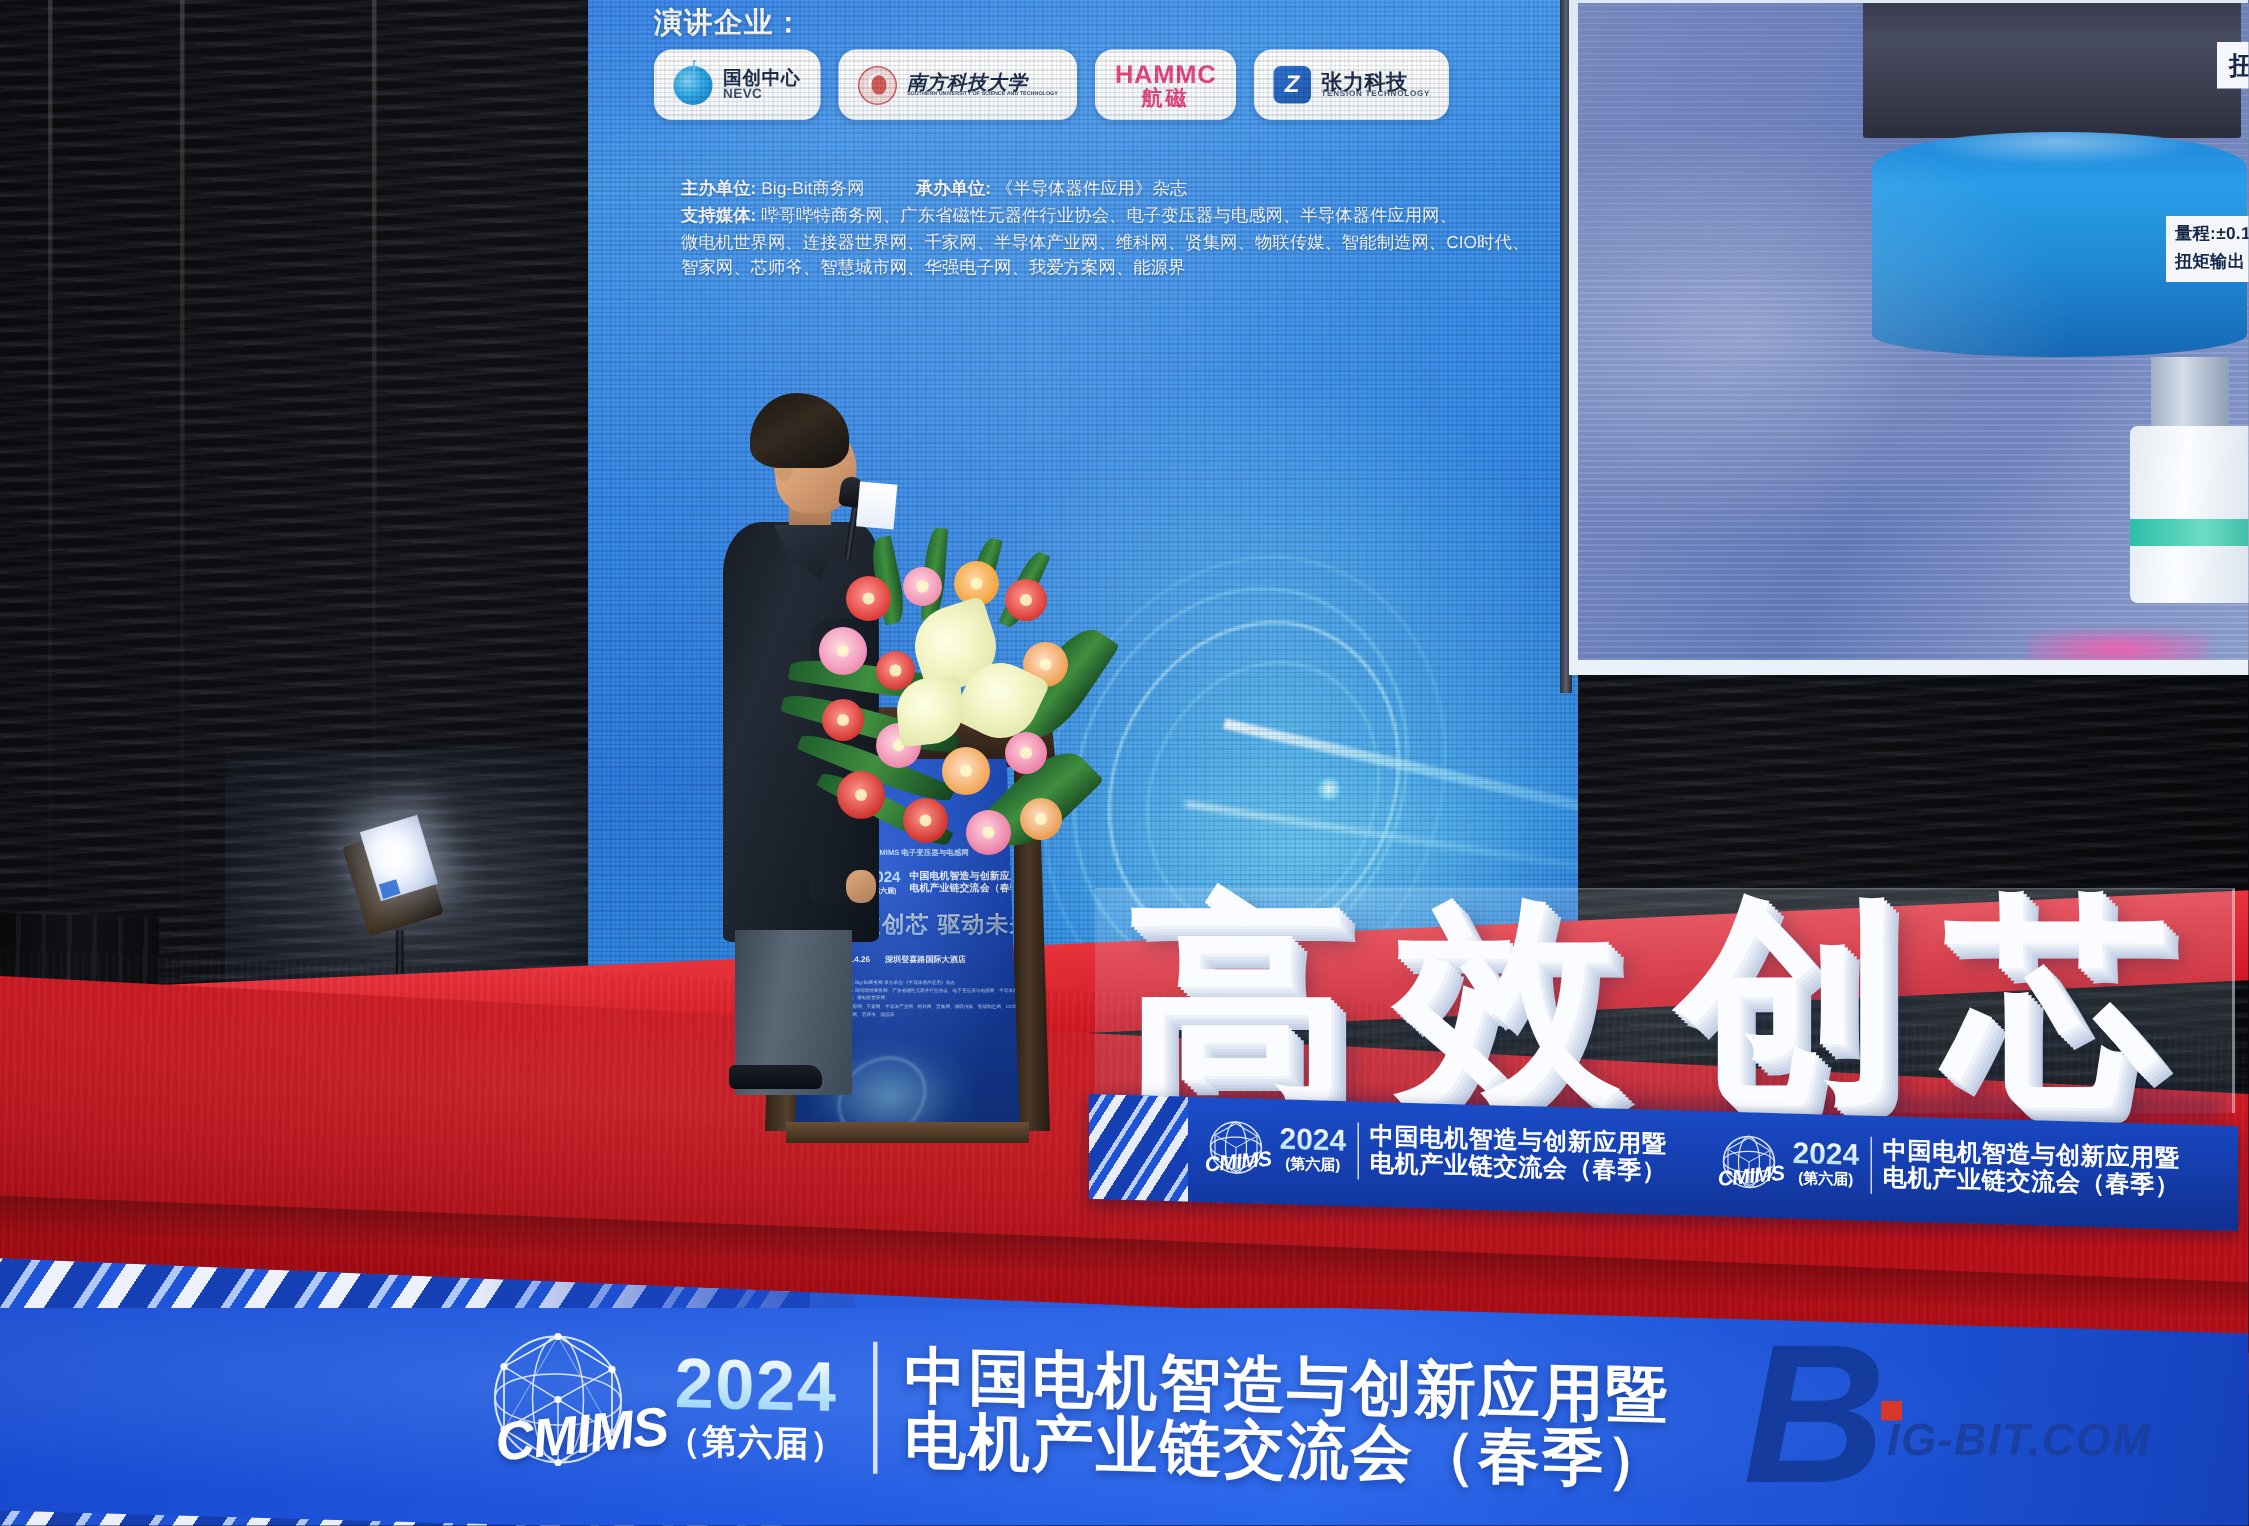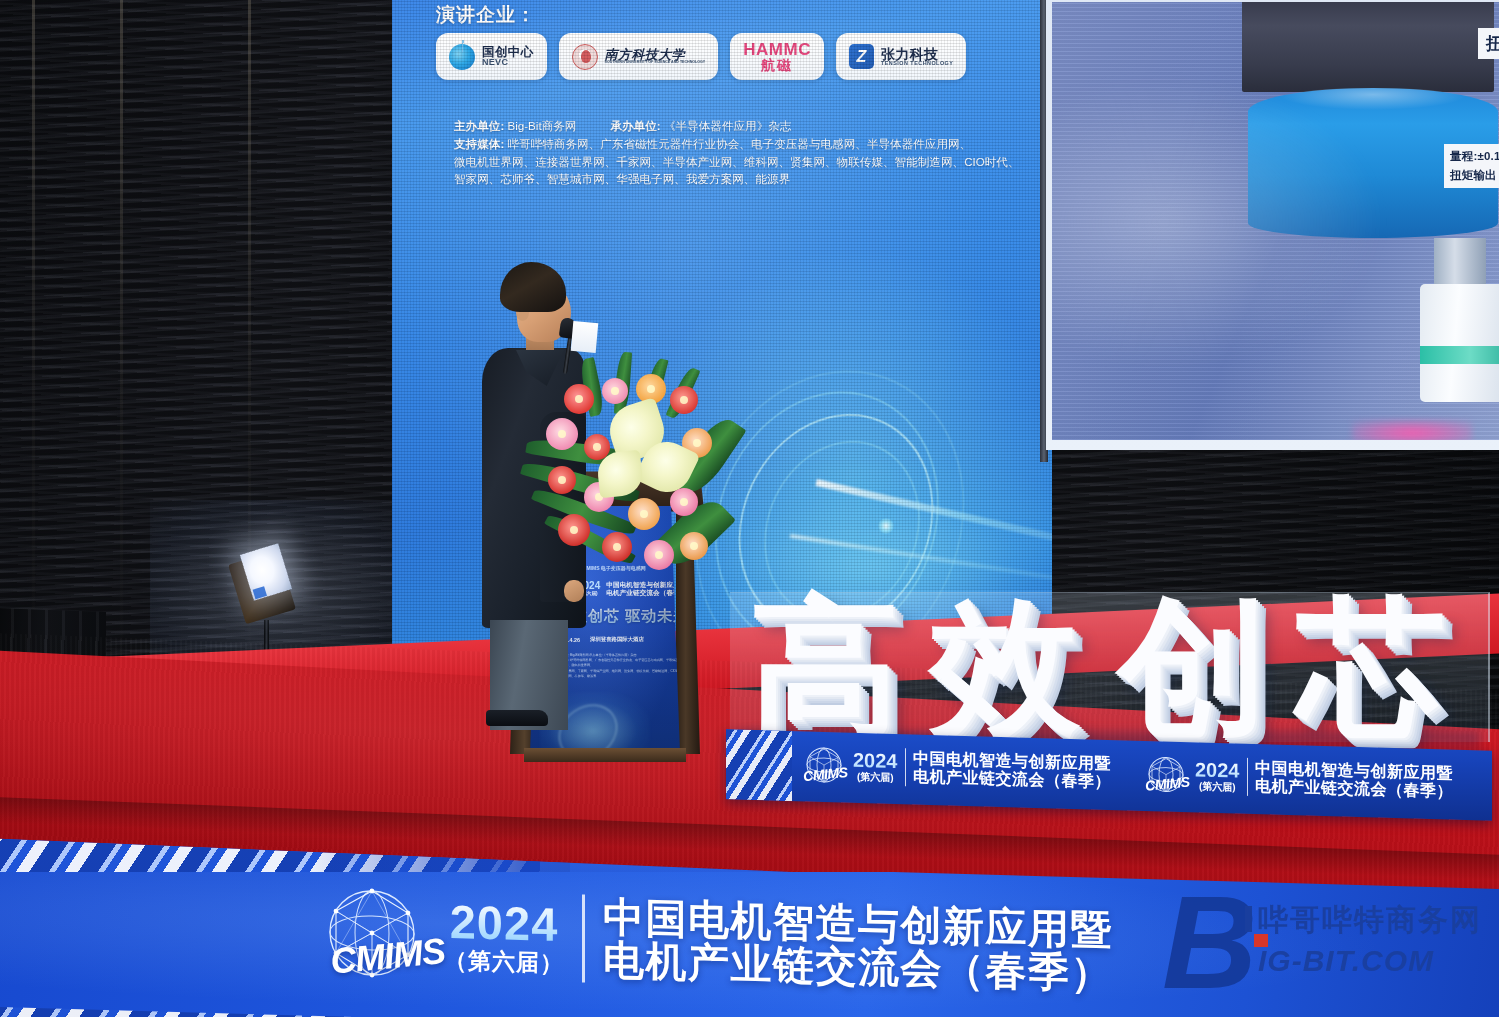--- a/index.html
+++ b/index.html
@@ -916,17 +916,16 @@
       <span class="mb-title">
         <span class="t">中国电机智造与创新应用暨</span>
         <span class="t">电机产业链交流会（春季）</span>
       </span>
     </div>
   </div>
 
   <div class="wm-big">
     <span class="wm-b">B</span>
   </div>
-  <div class="wm-cn">哔哥哔特商务网</div>
   <div class="wm-dot"></div>
   <div class="wm-en">IG-BIT.COM</div>
 
 </div>
 
 </body></html>

